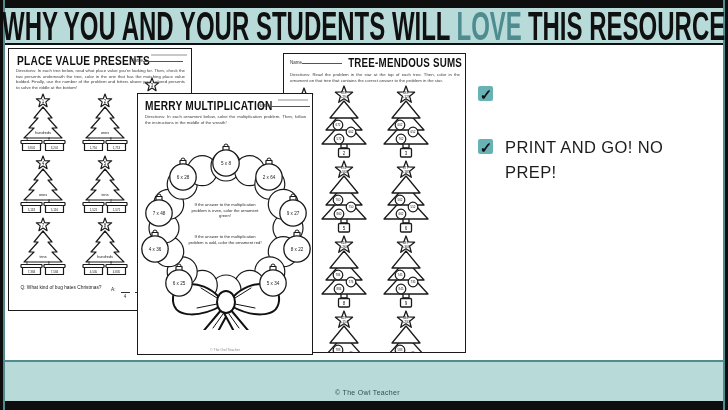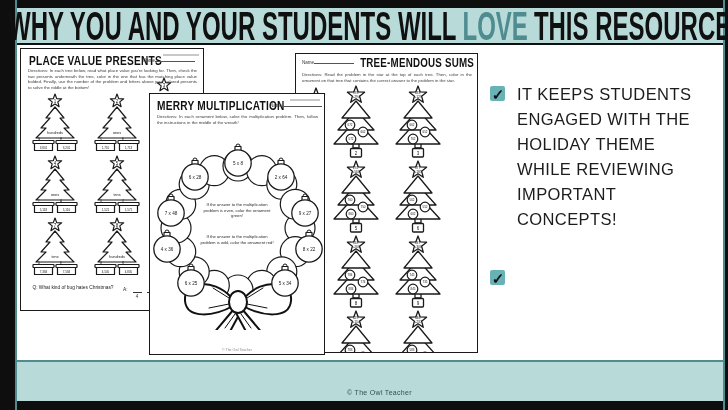--- a/index.html
+++ b/index.html
@@ -1,20 +1,20 @@
 <!DOCTYPE html>
 <html><head>
 <meta charset="utf-8">
 <style>
   * { box-sizing: border-box; margin: 0; padding: 0; }
   html,body { width:728px; height:410px; overflow:hidden; background:#0e0e0e;
               font-family:"Liberation Sans", sans-serif; }
   .stage { position:relative; width:728px; height:410px; background:#0e0e0e; }
   .inner { position:absolute; left:3px; right:3px; top:0; bottom:0;
-           border-left:2px solid #4f8c90; border-right:2px solid #4f8c90;margin-left:12px; }
+           border-left:2px solid #4f8c90; border-right:2px solid #4f8c90; }
 
   
   .topbar    { height:8px;  background:#0e0e0e; }
   .header    { height:37px; background:#b8dbda; border-bottom:2px solid #101010;
                display:flex; align-items:center; justify-content:center; overflow:visible; }
   .main      { height:315px; background:#ffffff; position:relative; overflow:hidden; }
   .divider   { height:2px; background:#4f8c90; }
   .footband  { height:39px; background:#b8dbda; position:relative; }
   .bottombar { height:7px; background:#0e0e0e; }
 
@@ -570,30 +570,26 @@
               </svg>
             </div>
 
         </div>
       </div>
 
       <div class="benefits">
 
           <div class="benefit">
             <span class="checkbox"><span class="check">✓</span></span>
-            <div class="benefit-text">IT KEEPS STUDENTS
-ENGAGED WITH THE
-HOLIDAY THEME
-WHILE REVIEWING
-IMPORTANT
-CONCEPTS!</div>
           </div>
 
           <div class="benefit">
             <span class="checkbox"><span class="check">✓</span></span>
+            <div class="benefit-text">PRINT AND GO! NO
+PREP!</div>
           </div>
 
       </div>
 
     </div>
 
     <div class="divider"></div>
 
     <div class="footband">
       <div class="credit-footer">© The Owl Teacher</div>

